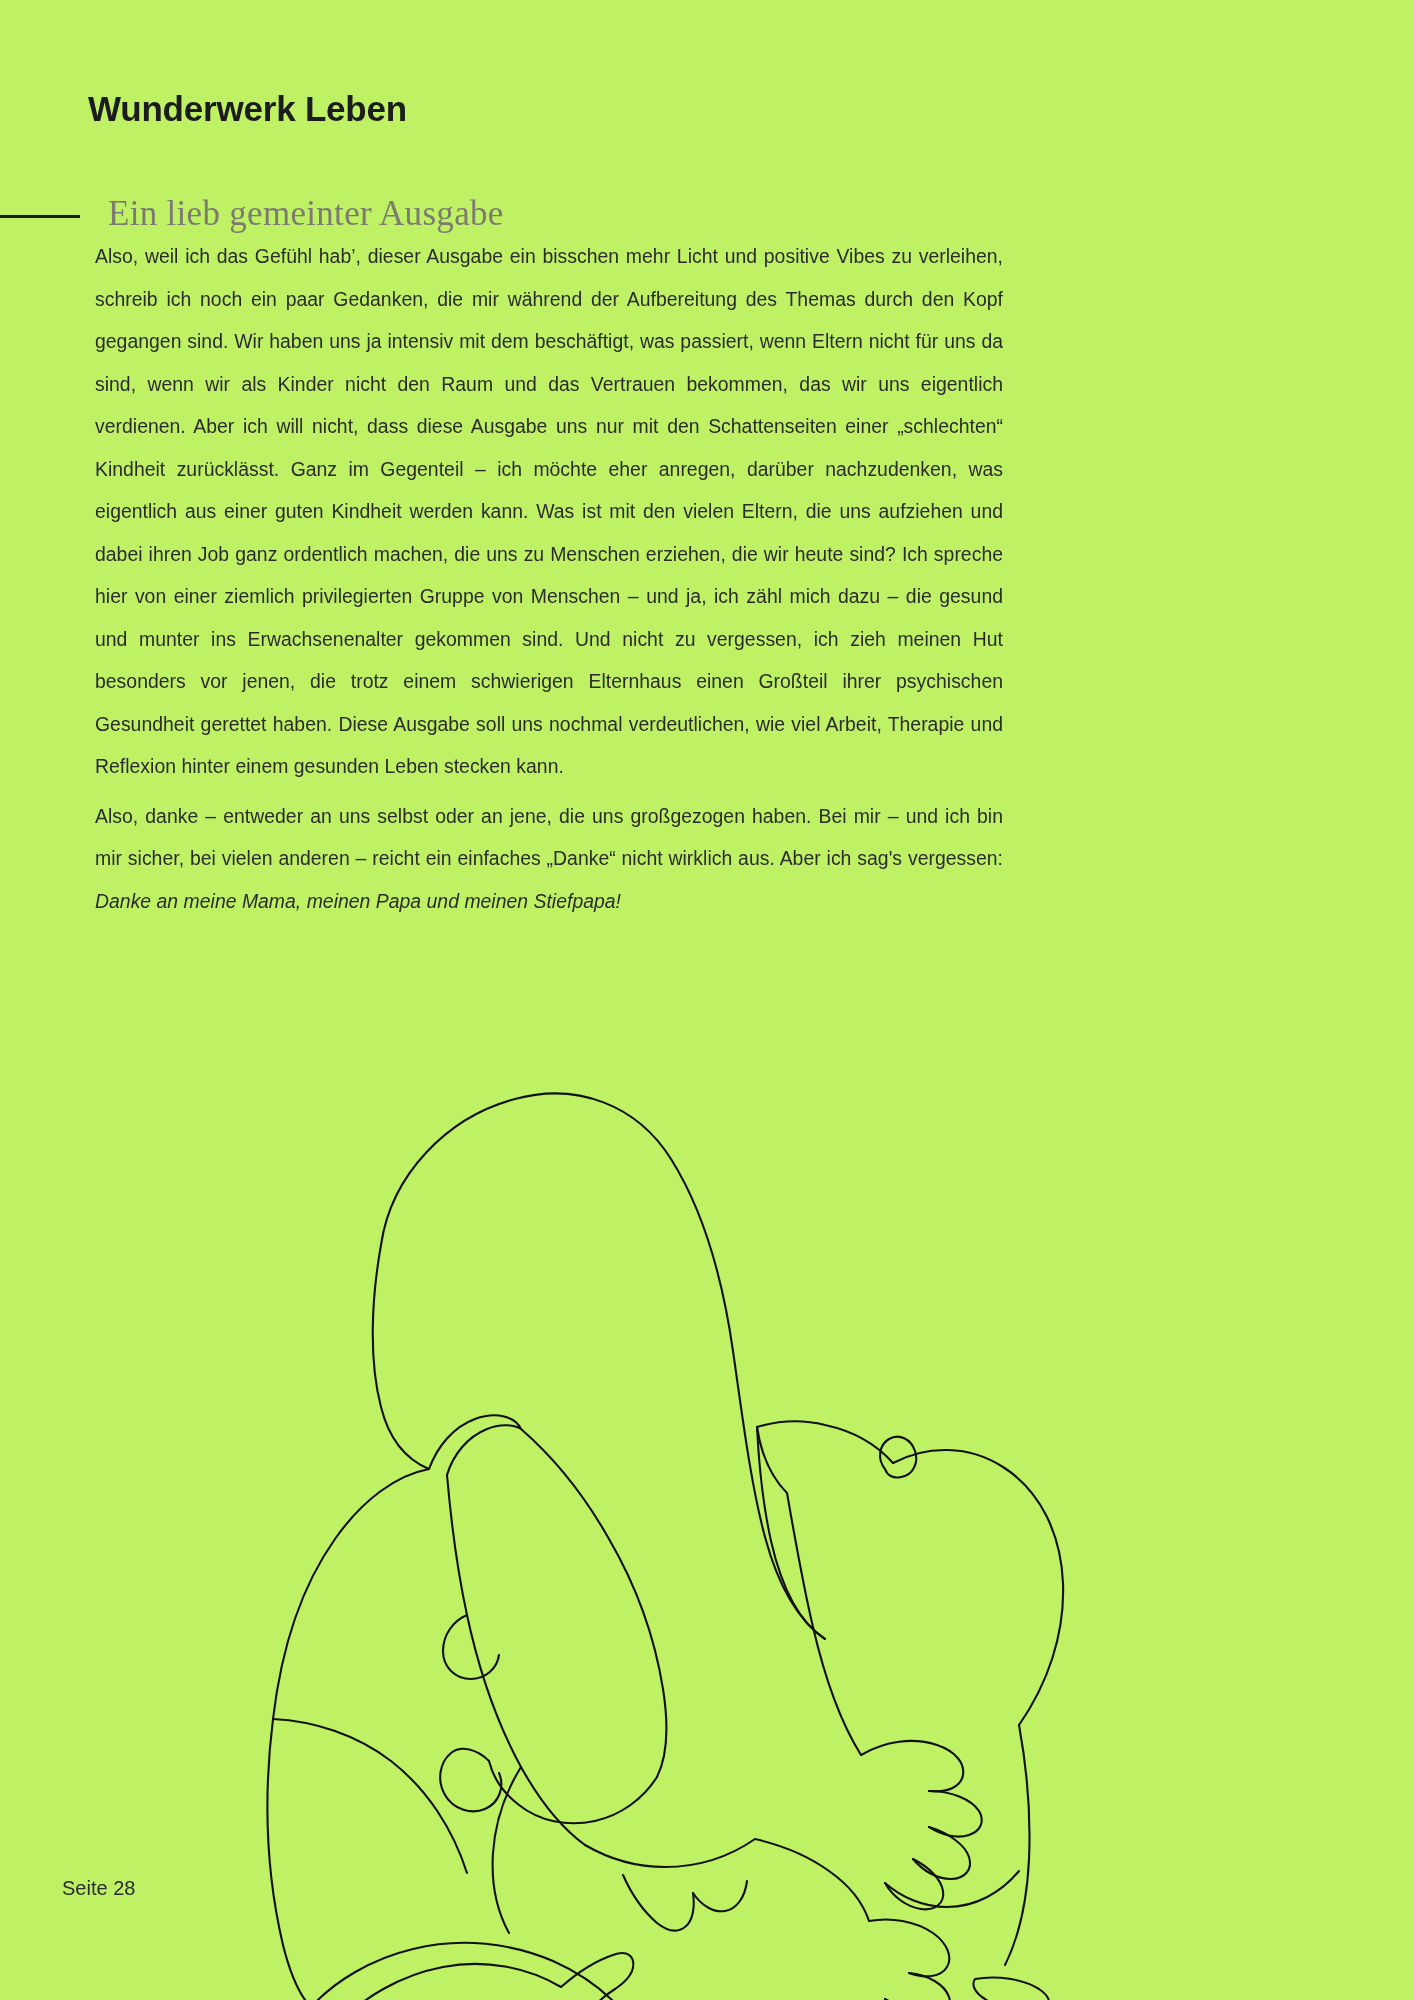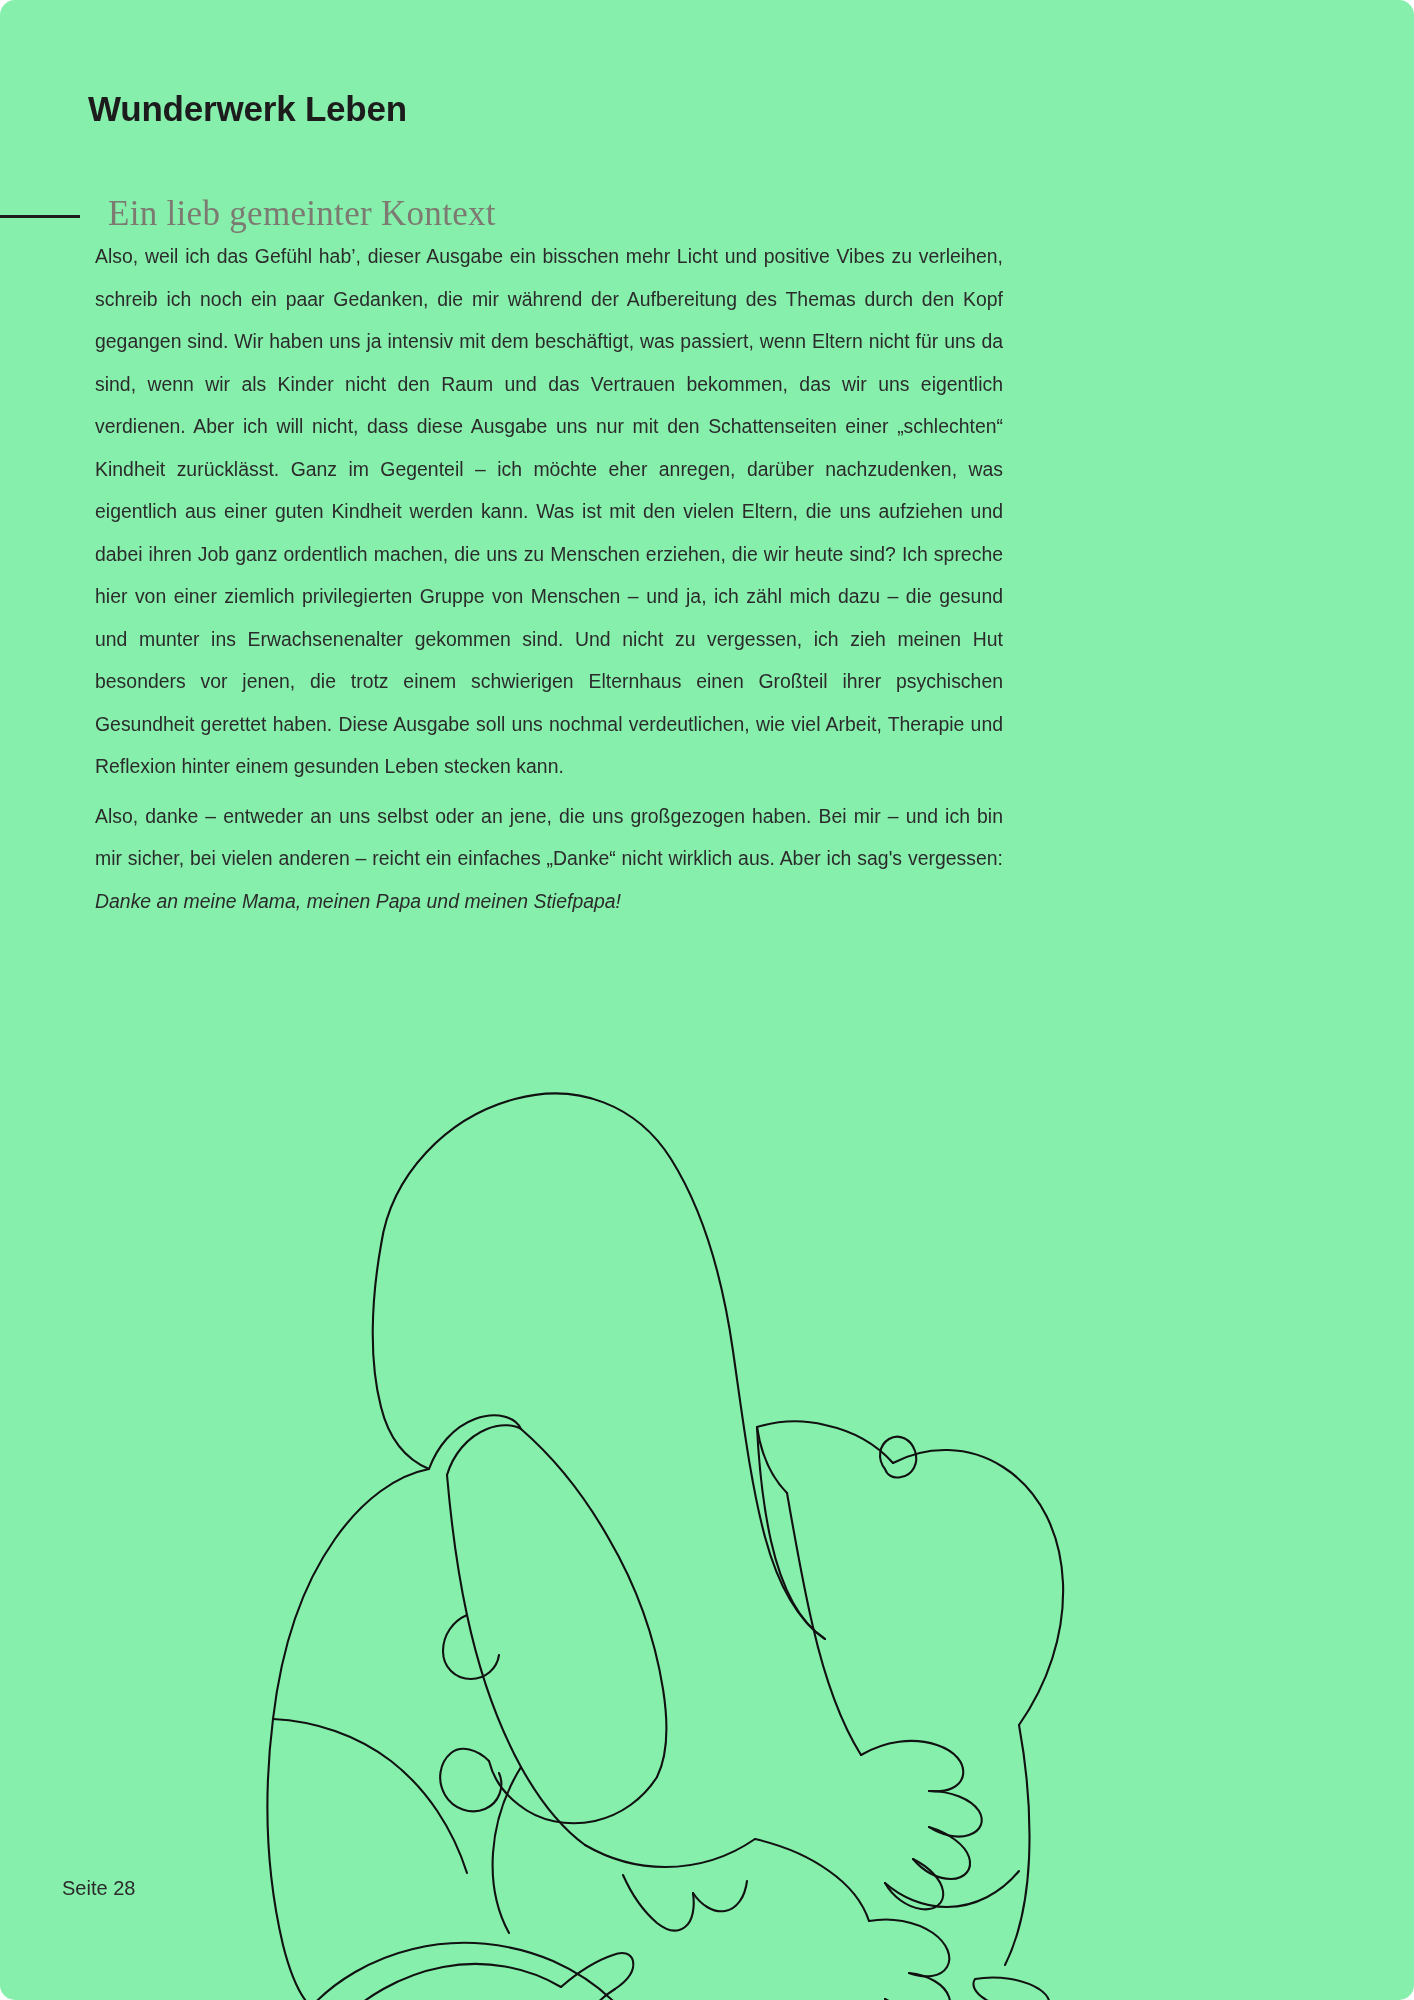--- a/index.html
+++ b/index.html
@@ -12,22 +12,21 @@
     height: 2000px;
     position: relative;
     overflow: hidden;
     font-family: "Liberation Sans", sans-serif;
     -webkit-font-smoothing: antialiased;
   }
 
   .page {
     position: absolute;
     inset: 0;
-    background: #86efac;
-    border-radius: 15px;
+    background: #bef264;
   }
 
   
   .doc-title {
     position: absolute;
     left: 88px;
     top: 66px;
     font-family: "Liberation Sans", sans-serif;
     font-size: 35px;
     font-weight: bold;
@@ -124,21 +123,21 @@
 </style>
 </head>
 <body>
 
 <div class="page">
 
   <h1 class="doc-title">Wunderwerk Leben</h1>
 
   <div class="subtitle-row">
     <span class="subtitle-rule"></span>
-    <span class="subtitle-text">Ein lieb gemeinter Kontext</span>
+    <span class="subtitle-text">Ein lieb gemeinter Ausgabe</span>
   </div>
 
   <div class="body-col">
     <p class="para">Also, weil ich das Gefühl hab’, dieser Ausgabe ein bisschen mehr Licht und positive Vibes zu verleihen, schreib ich noch ein paar Gedanken, die mir während der Aufbereitung des Themas durch den Kopf gegangen sind. Wir haben uns ja intensiv mit dem beschäftigt, was passiert, wenn Eltern nicht für uns da sind, wenn wir als Kinder nicht den Raum und das Vertrauen bekommen, das wir uns eigentlich verdienen. Aber ich will nicht, dass diese Ausgabe uns nur mit den Schattenseiten einer „schlechten“ Kindheit zurücklässt. Ganz im Gegenteil – ich möchte eher anregen, darüber nachzudenken, was eigentlich aus einer guten Kindheit werden kann. Was ist mit den vielen Eltern, die uns aufziehen und dabei ihren Job ganz ordentlich machen, die uns zu Menschen erziehen, die wir heute sind? Ich spreche hier von einer ziemlich privilegierten Gruppe von Menschen – und ja, ich zähl mich dazu – die gesund und munter ins Erwachsenenalter gekommen sind. Und nicht zu vergessen, ich zieh meinen Hut besonders vor jenen, die trotz einem schwierigen Elternhaus einen Großteil ihrer psychischen Gesundheit gerettet haben. Diese Ausgabe soll uns nochmal verdeutlichen, wie viel Arbeit, Therapie und Reflexion hinter einem gesunden Leben stecken kann.</p>
     <p class="para"><span>Also, danke – entweder an uns selbst oder an jene, die uns großgezogen haben. Bei mir – und ich bin mir sicher, bei vielen anderen – reicht ein einfaches „Danke“ nicht wirklich aus. Aber ich sag's vergessen: </span><em>Danke an meine Mama, meinen Papa und meinen Stiefpapa!</em></p>
   </div>
 
   <div class="illustration">
     <svg viewBox="0 0 900 945" xmlns="http://www.w3.org/2000/svg" aria-hidden="true">
 

